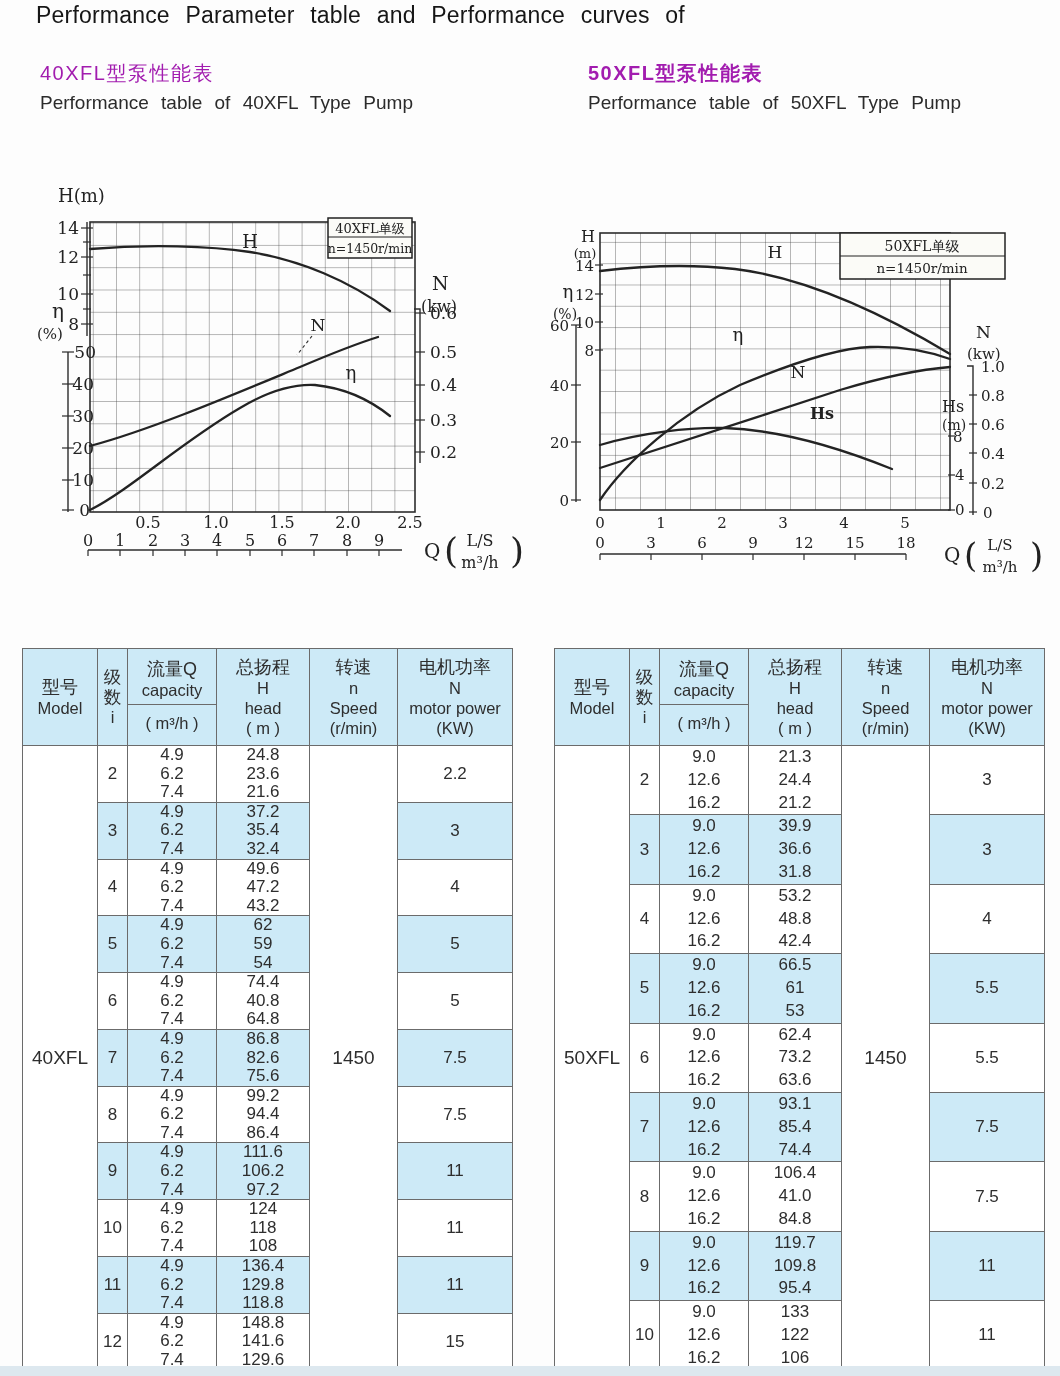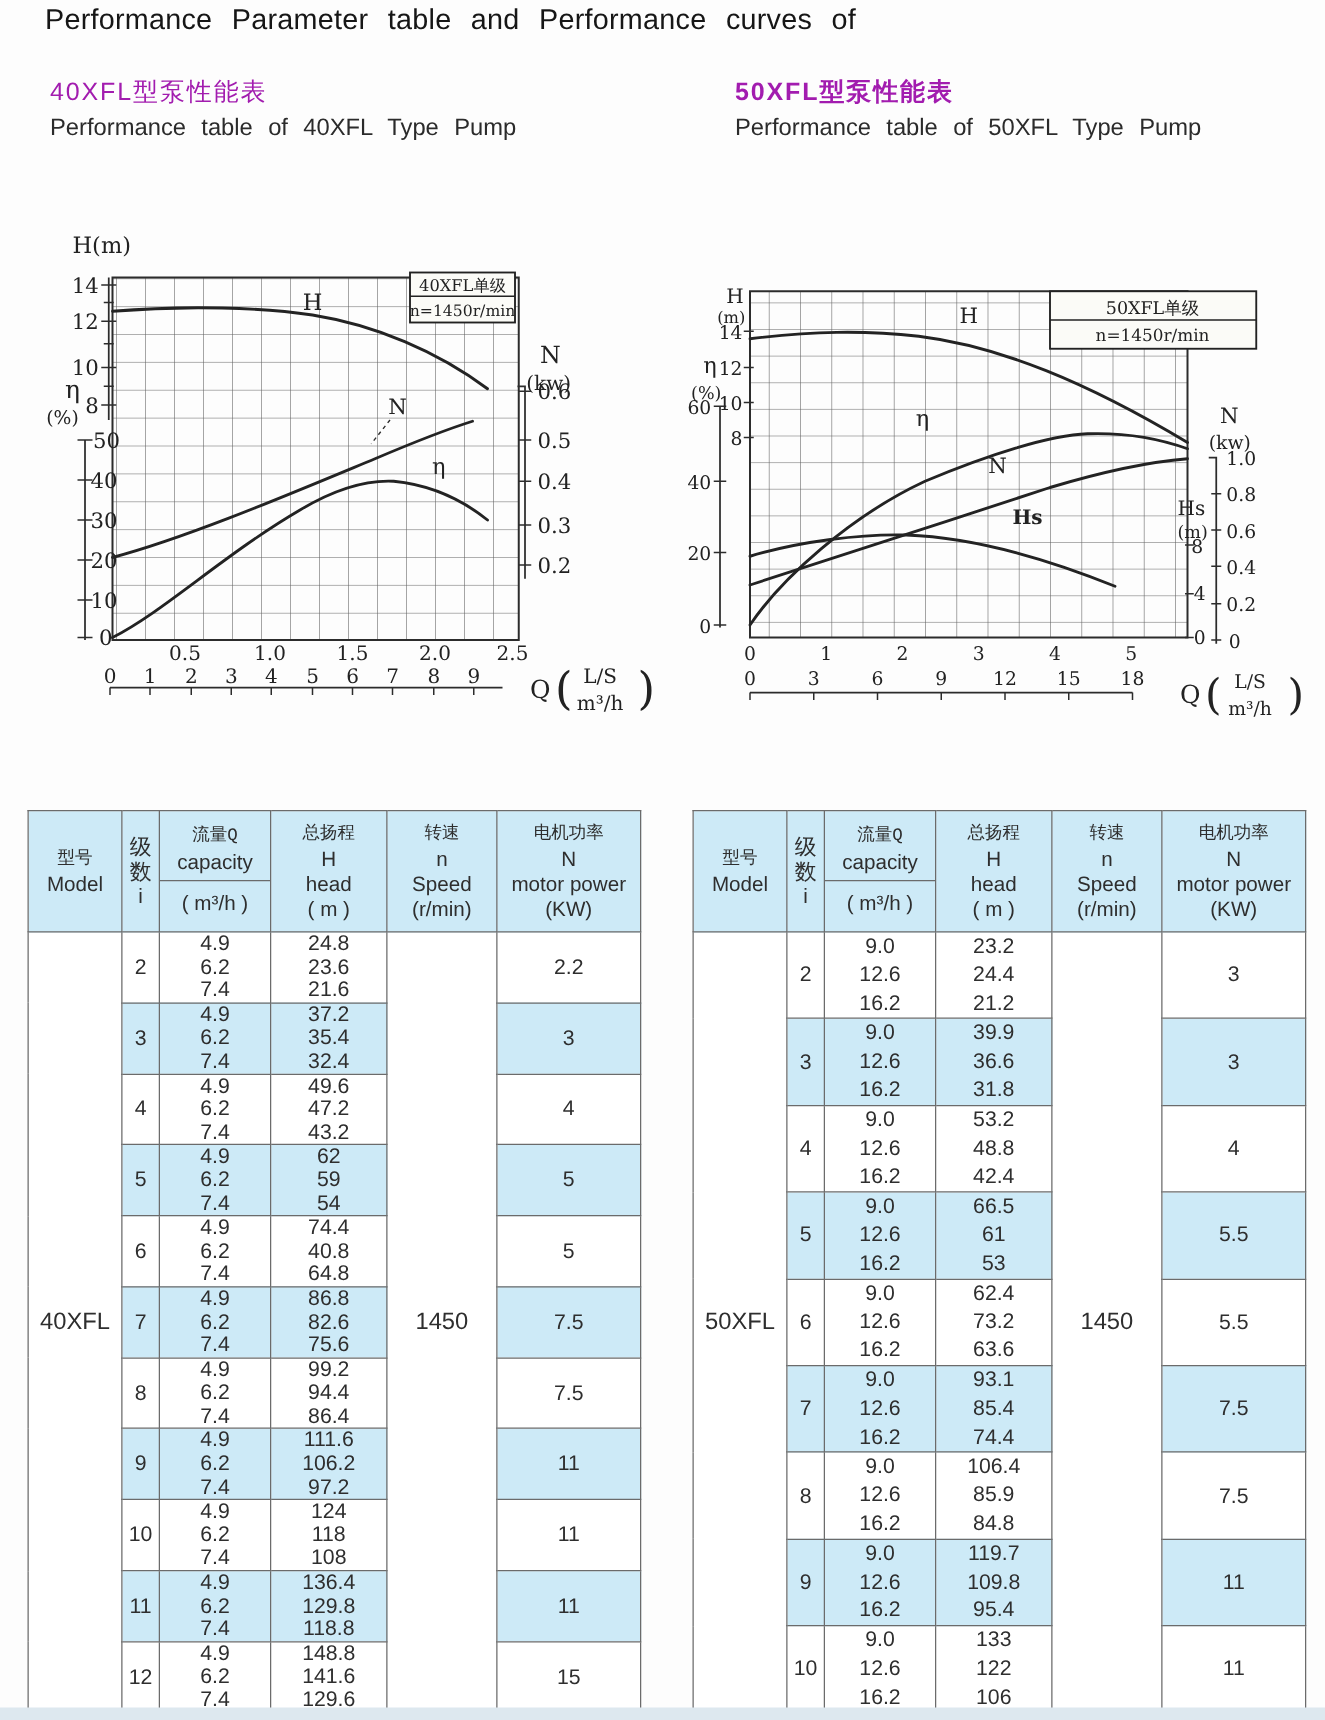--- a/index.html
+++ b/index.html
@@ -18,21 +18,21 @@
           background:#fff;border:1.5px solid #5d5d5d;}
   .ptable th,.ptable td{border:1px solid #6b6b6b;text-align:center;
           vertical-align:middle;padding:0;font-weight:400;}
   .ptable thead tr{height:97px;}
   .ptable thead th{background:#cdeaf7;}
   .t40 tbody tr{height:56px;}
   .t50 tbody tr{height:68.5px;}
   .ptable tbody tr:nth-child(even){background:#cdeaf7;}
   .ptable tbody td{font-size:17px;}
   .mc,.sc{background:transparent !important;font-size:19px !important;}
-  .hl{line-height:21px;font-size:14px;font-family:Liberation Mono, monospace;}
+  .hl{line-height:21px;font-size:18px;}
   .he{line-height:20px;font-size:16.5px;}
   .stage-wrap{width:1.15em;margin:0 auto;line-height:20px;font-size:17.5px;word-break:break-all;}
   .cap-top{border-bottom:1px solid #6b6b6b;padding:5px 0 4px;}
   .cap-bot{padding:8px 0;}
   .t40 .v{line-height:18.6px;}
   .t50 .v{line-height:22.8px;}
   .footer-strip{left:0;top:1366px;width:1060px;height:10px;background:#dde8ef;}
 </style>
 </head>
 <body>
@@ -522,21 +522,21 @@
   <tbody>
     <tr>
       <td class="mc" rowspan="9">50XFL</td>
       <td>2</td>
       <td>
           <div class="v">9.0</div>
           <div class="v">12.6</div>
           <div class="v">16.2</div>
         </td>
       <td>
-          <div class="v">23.2</div>
+          <div class="v">21.3</div>
           <div class="v">24.4</div>
           <div class="v">21.2</div>
         </td>
       <td class="sc" rowspan="9">1450</td>
       <td>3</td>
     </tr>
     <tr>
       <td>3</td>
       <td>
           <div class="v">9.0</div>
@@ -608,21 +608,21 @@
     </tr>
     <tr>
       <td>8</td>
       <td>
           <div class="v">9.0</div>
           <div class="v">12.6</div>
           <div class="v">16.2</div>
         </td>
       <td>
           <div class="v">106.4</div>
-          <div class="v">85.9</div>
+          <div class="v">41.0</div>
           <div class="v">84.8</div>
         </td>
       <td>7.5</td>
     </tr>
     <tr>
       <td>9</td>
       <td>
           <div class="v">9.0</div>
           <div class="v">12.6</div>
           <div class="v">16.2</div>

